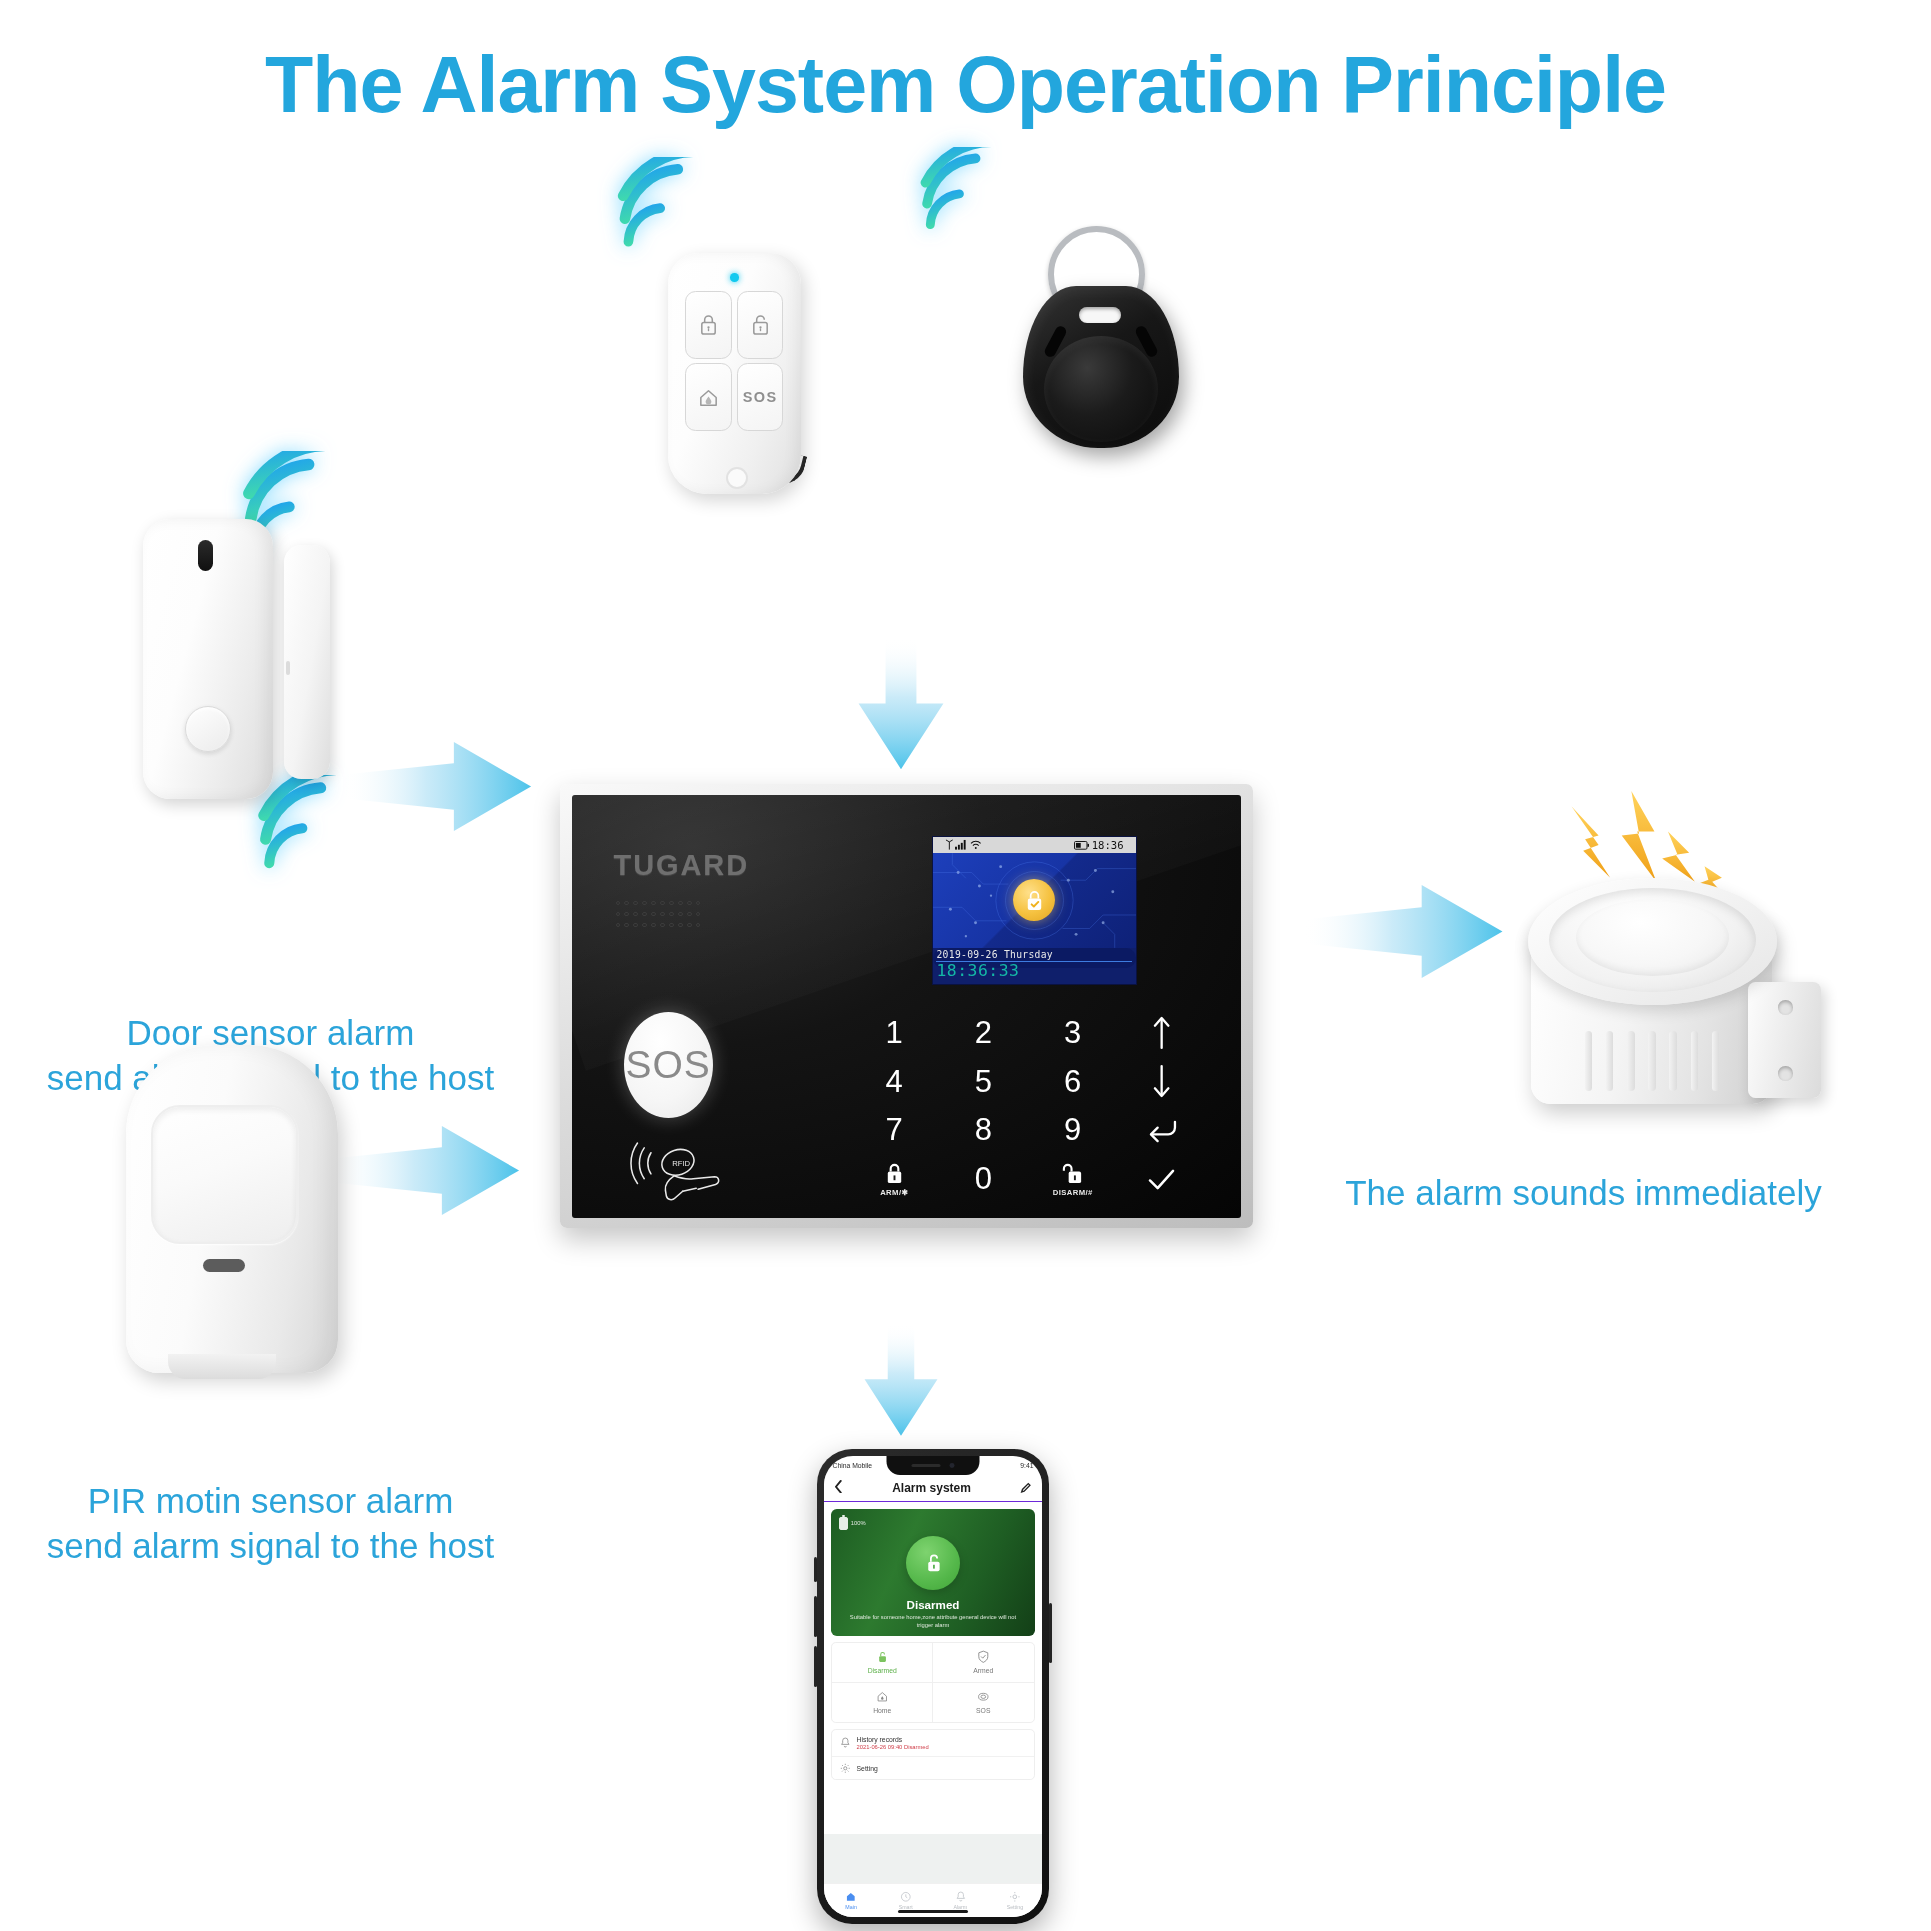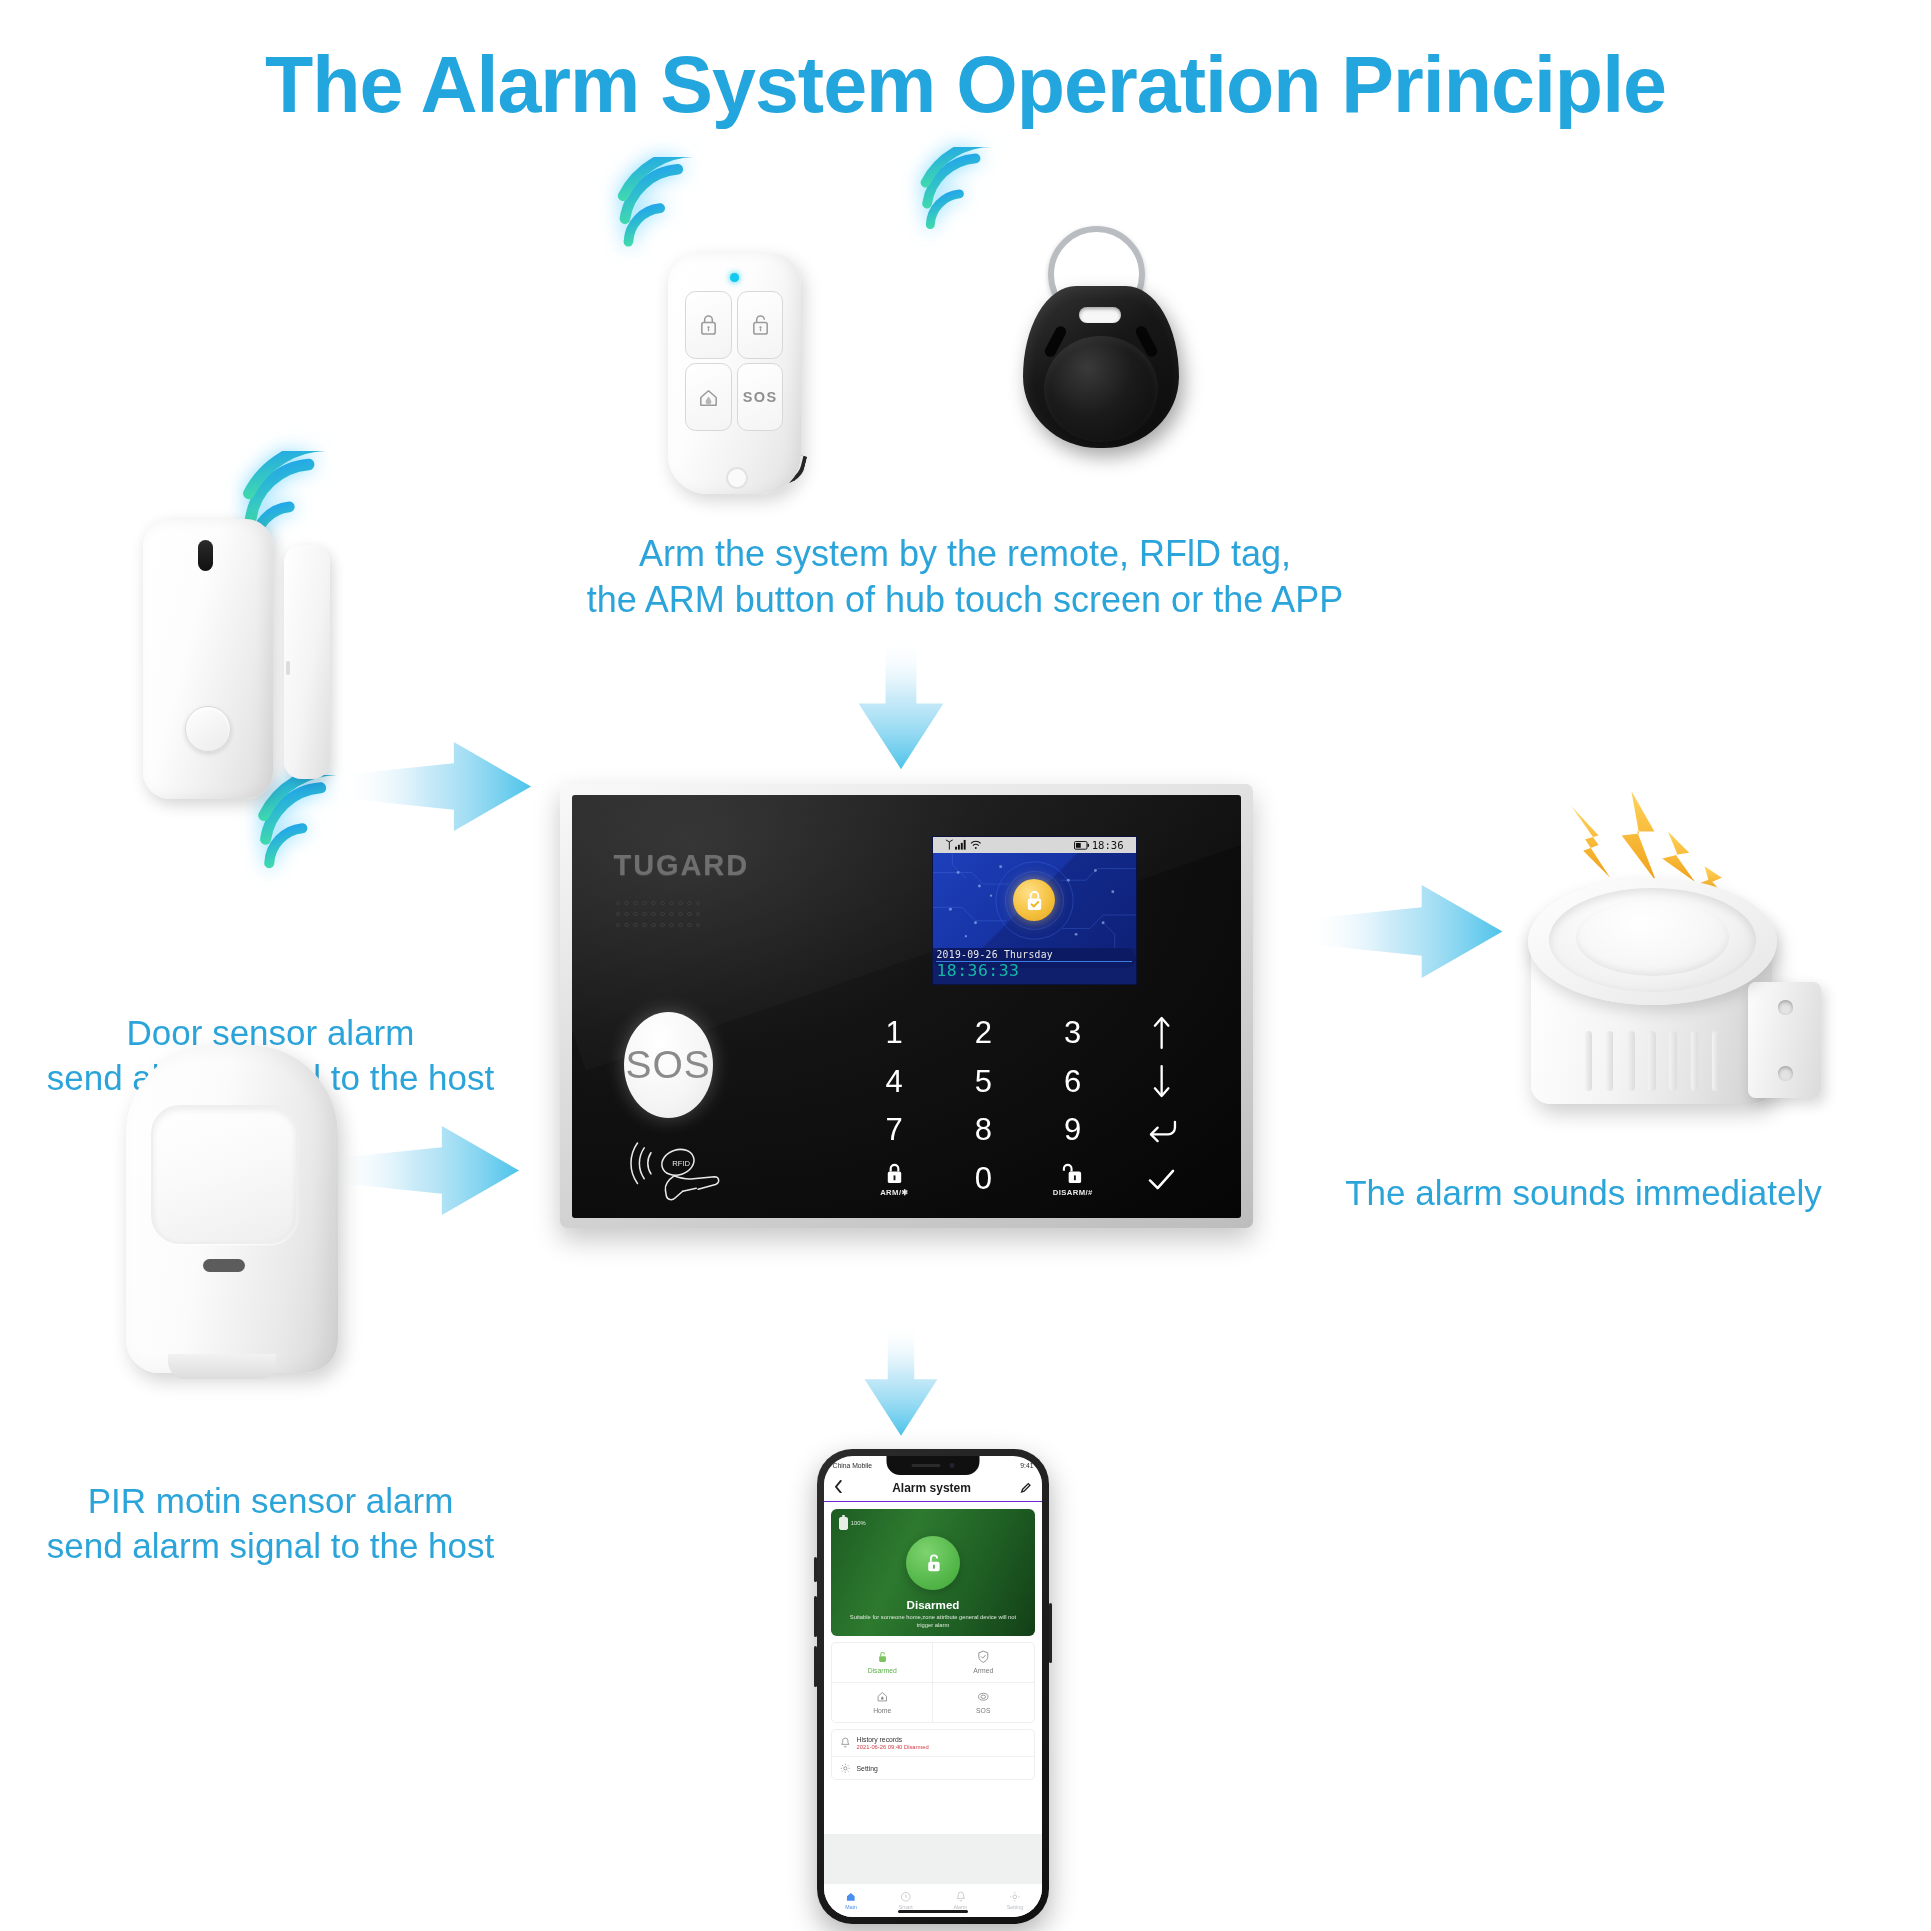--- a/index.html
+++ b/index.html
@@ -564,22 +564,20 @@
   <div id="rfid-tag">
     <div class="rf-ring"></div>
     <div class="rf-fob">
       <div class="rf-hole"></div>
       <div class="rf-notch rf-n1"></div>
       <div class="rf-notch rf-n2"></div>
       <div class="rf-disc"></div>
     </div>
   </div>
 
-  <div class="caption" style="left:434px;top:519px;width:1062px;font-size:36px;">Arm the system by the remote, RFlD tag,
-the ARM button of hub touch screen or the APP</div>
 
   
   <div id="alarm-panel">
     <div class="ap-frame">
       <div class="ap-glass">
         <div class="ap-sheen"></div>
 
         <div class="ap-logo">TUGARD</div>
 
         <div class="ap-speaker">

